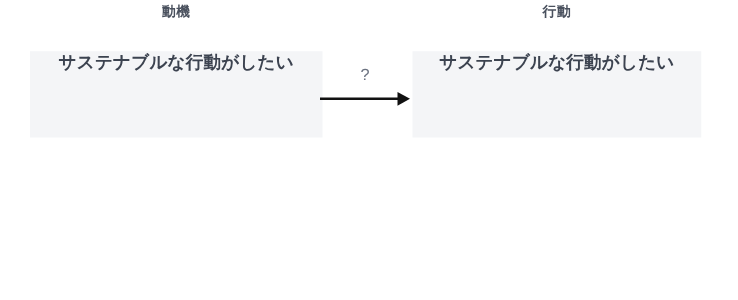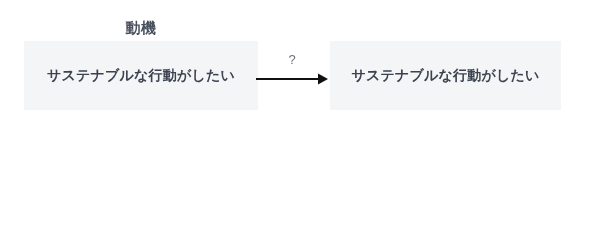--- a/index.html
+++ b/index.html
@@ -16,41 +16,40 @@
     position: relative;
     width: 590px;
     height: 129px;
     background: #ffffff;
     overflow: hidden;
   }
 
   
   .col-label {
     position: absolute;
-    top: 18px;
+    top: 0;
     height: 20px;
     line-height: 20px;
     text-align: center;
-    font-size: 15px;
+    font-size: 11px;
     font-weight: bold;
     color: #4a515e;
     letter-spacing: 0.5px;
     white-space: nowrap;
   }
   #label-motivation { left: 24px;  width: 234px; }
   #label-action     { left: 330px; width: 231px; }
 
   
   .node-box {
     position: absolute;
     top: 41px;
     height: 69px;
     background: #f4f5f7;
     display: flex;
-    align-items: center;
     justify-content: center;
     box-sizing: border-box;
   }
   #box-motivation { left: 24px;  width: 234px; }
   #box-action     { left: 330px; width: 231px; }
 
   .node-text {
     font-size: 14px;
     font-weight: bold;
     color: #3c4350;
@@ -85,20 +84,21 @@
     white-space: nowrap;
   }
 </style>
 </head>
 <body>
 
 <div id="canvas">
 
   <div class="col-label" id="label-motivation">動機</div>
 
+  <div class="col-label" id="label-action">行動</div>
 
   <div class="node-box" id="box-motivation">
     <span class="node-text">サステナブルな行動がしたい</span>
   </div>
 
   <div class="node-box" id="box-action">
     <span class="node-text">サステナブルな行動がしたい</span>
   </div>
 
   <div id="connector">

